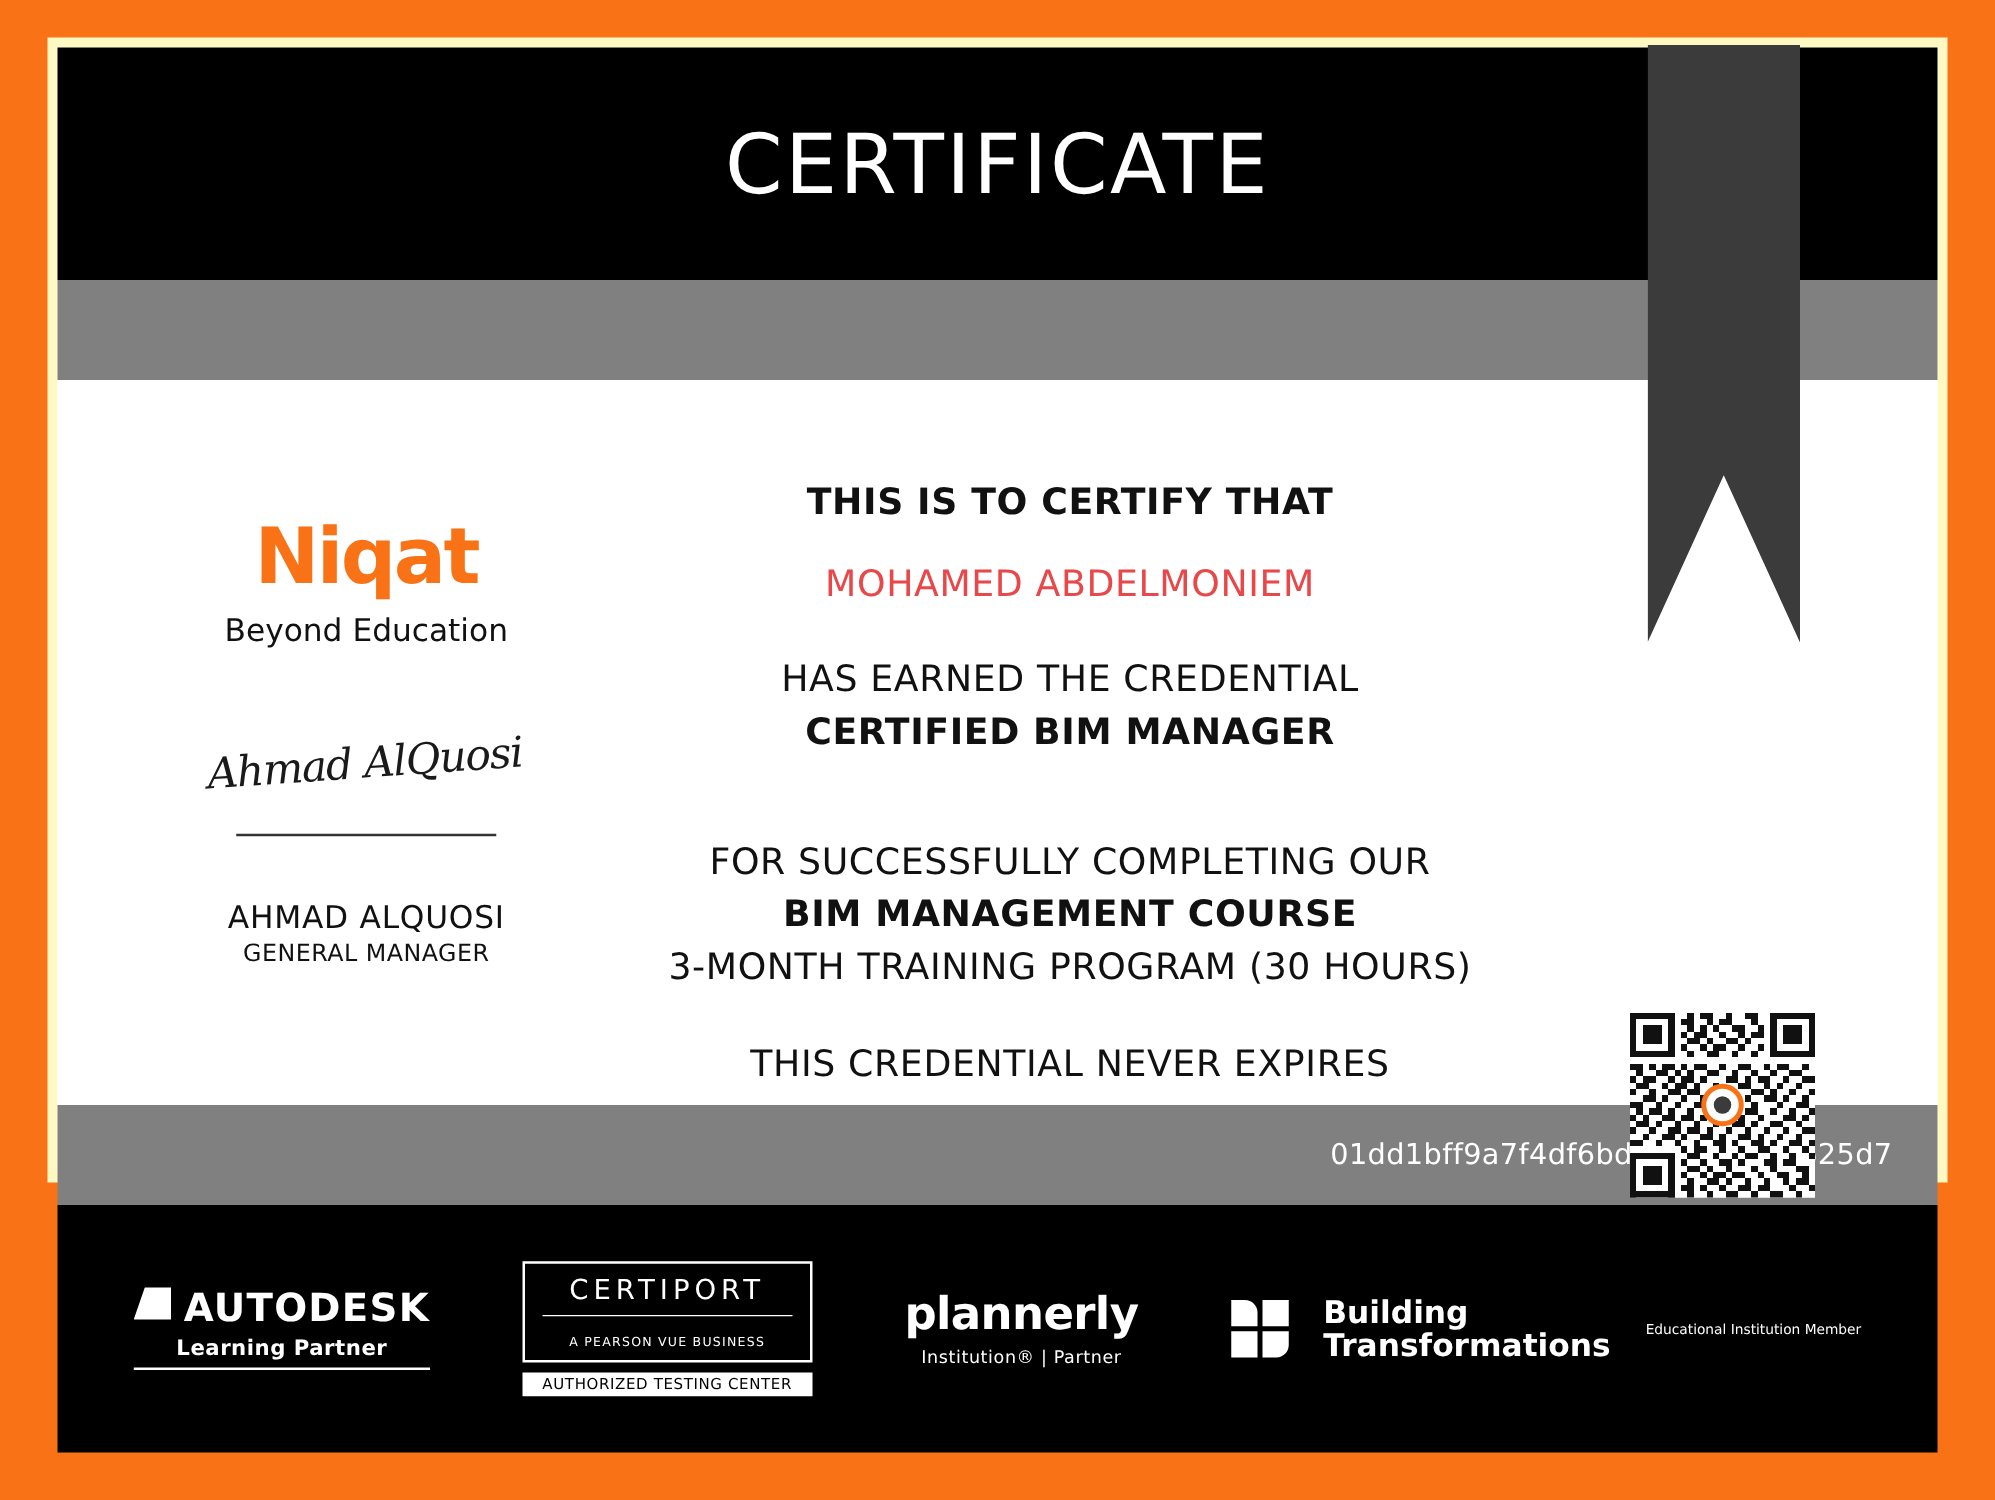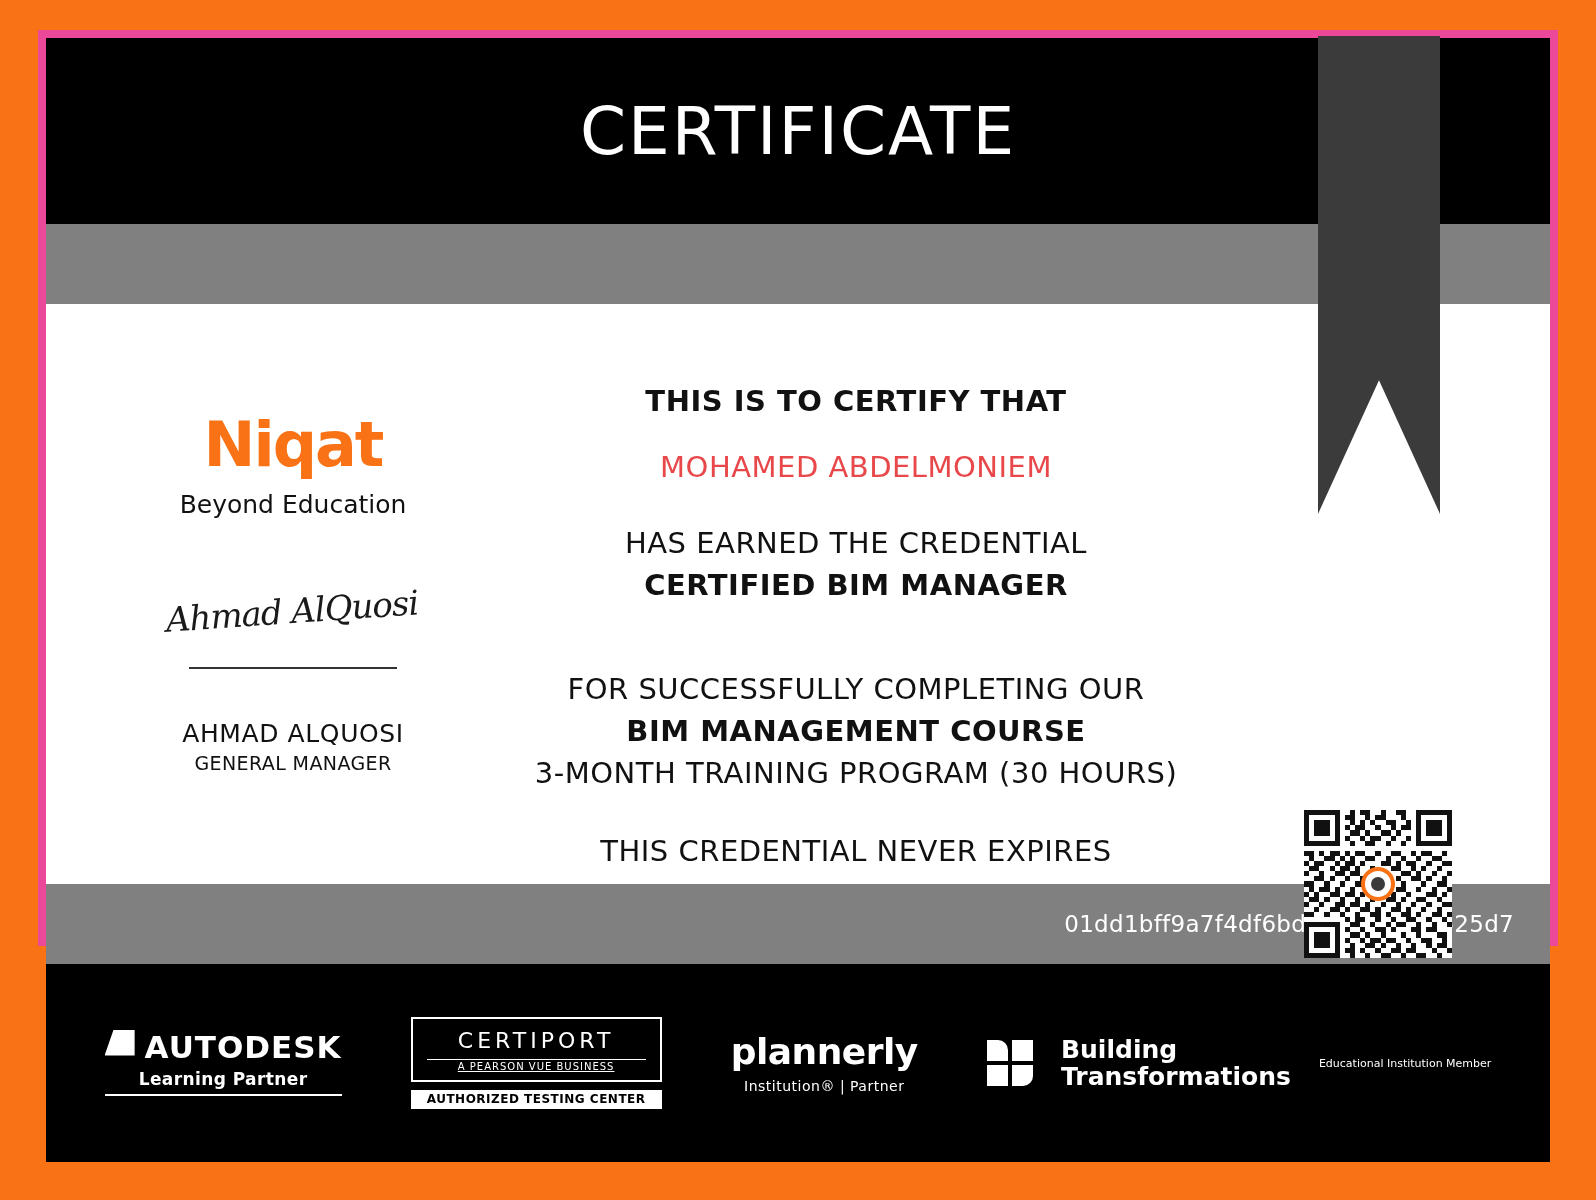--- a/index.html
+++ b/index.html
@@ -16,21 +16,21 @@
     height: 1200px;
     background: #f97316;
   }
   
   .cert-frame {
     position: absolute;
     left: 38px;
     top: 30px;
     width: 1520px;
     height: 916px;
-    background: #ec4899;
+    background: #fef9c3;
     padding: 8px;
   }
   .cert {
     position: relative;
     width: 100%;
     height: 100%;
     background: #ffffff;
     overflow: visible;
   }
   
@@ -238,25 +238,25 @@
     width: 30px; height: 26px; background: #fff;
     clip-path: polygon(30% 0, 100% 0, 100% 100%, 0 100%);
   }
   .p-certiport-box {
     border: 2px solid #ffffff;
     padding: 10px 14px 8px;
   }
   .p-certiport-main { font-size: 22px; letter-spacing: 4px; font-weight: 400; }
   .p-certiport-sub {
     font-size: 10px; letter-spacing: 1px; margin-top: 6px;
-    border-top: 1px solid #fff; padding-top: 1px; text-decoration: underline;
+    border-top: 1px solid #fff; padding-top: 16px;
   }
   .p-certiport-bar {
     margin-top: 8px; background: #fff; color: #000;
-    font-size: 12px; font-weight: 700; letter-spacing: 0.5px; padding: 3px 16px;
+    font-size: 12px; font-weight: 400; letter-spacing: 0.5px; padding: 3px 16px;
   }
   .p-plannerly-main { font-size: 36px; font-weight: 700; letter-spacing: -0.5px; }
   .p-plannerly-sub { margin-top: 8px; font-size: 14px; letter-spacing: 0.5px; }
   .p-building {
     display: flex; align-items: center; gap: 28px;
   }
   .bt-mark {
     width: 46px; height: 46px;
     display: grid; grid-template-columns: 1fr 1fr; grid-template-rows: 1fr 1fr; gap: 4px;
   }

